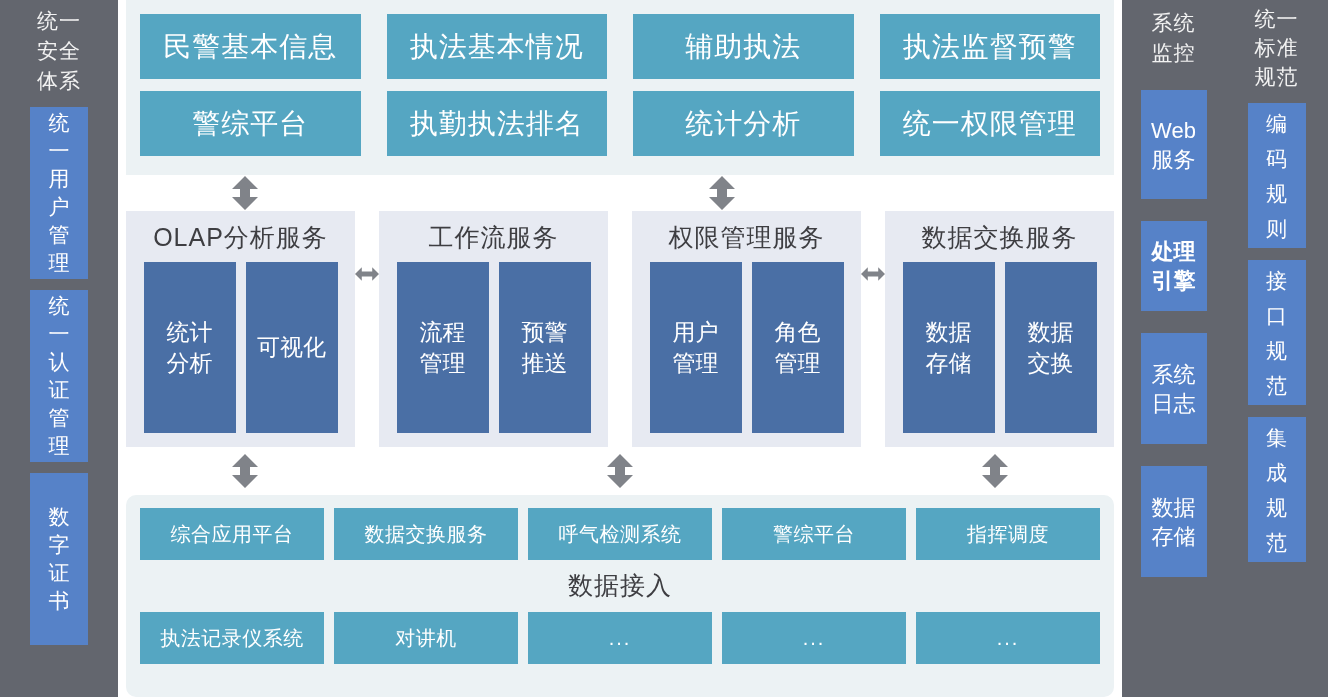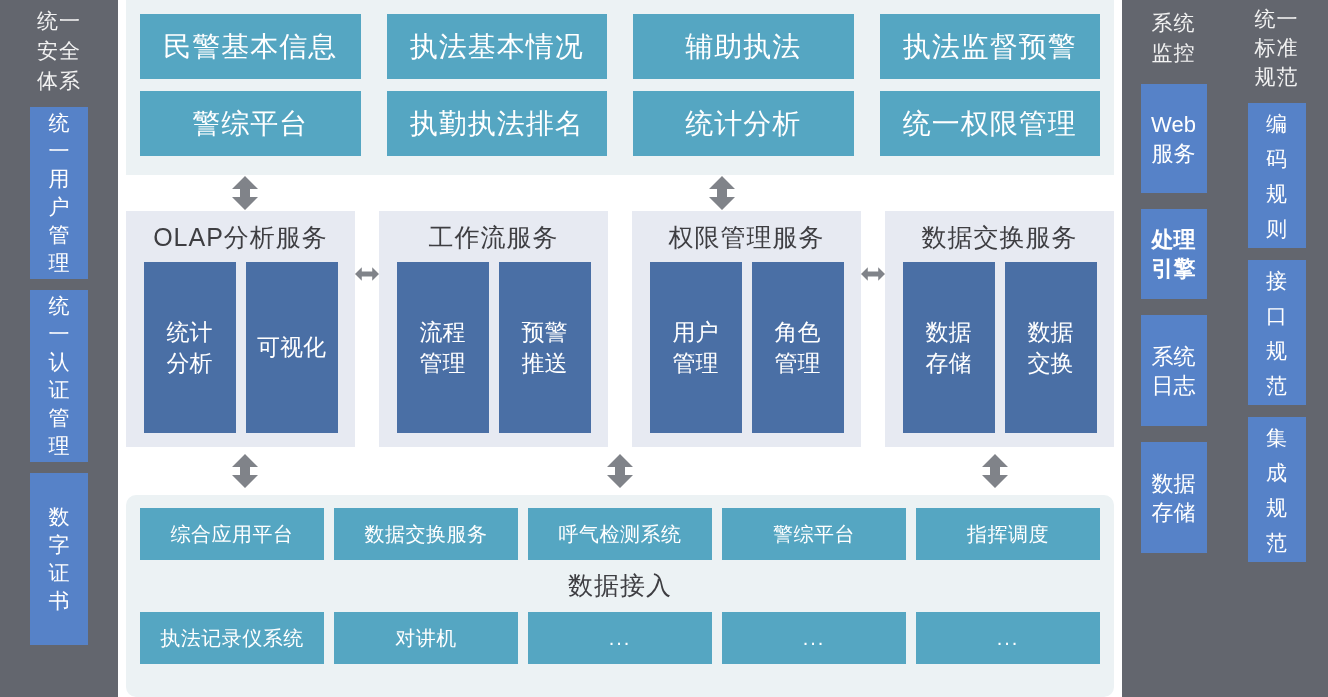--- a/index.html
+++ b/index.html
@@ -61,21 +61,21 @@
   }
   .col-security .b0 { height: 172px; }
   .col-security .b1 { height: 172px; }
   .col-security .b2 { height: 172px; }
 
   
   .col-monitor { width: 103px; min-width: 103px; }
   .col-monitor .sidecol-title { width: 95px; line-height: 30px; padding-top: 8px; }
   .col-monitor .sidecol-box {
     width: 66px;
-    margin-top: 16px;
+    margin-top: 22px;
     font-size: 22px;
     line-height: 29px;
   }
   .col-monitor .b0 { height: 109px; }
   .col-monitor .b1 { height: 90px; font-weight: bold; }
   .col-monitor .b2 { height: 111px; }
   .col-monitor .b3 { height: 111px; }
 
   
   .col-standard { width: 103px; min-width: 103px; }

